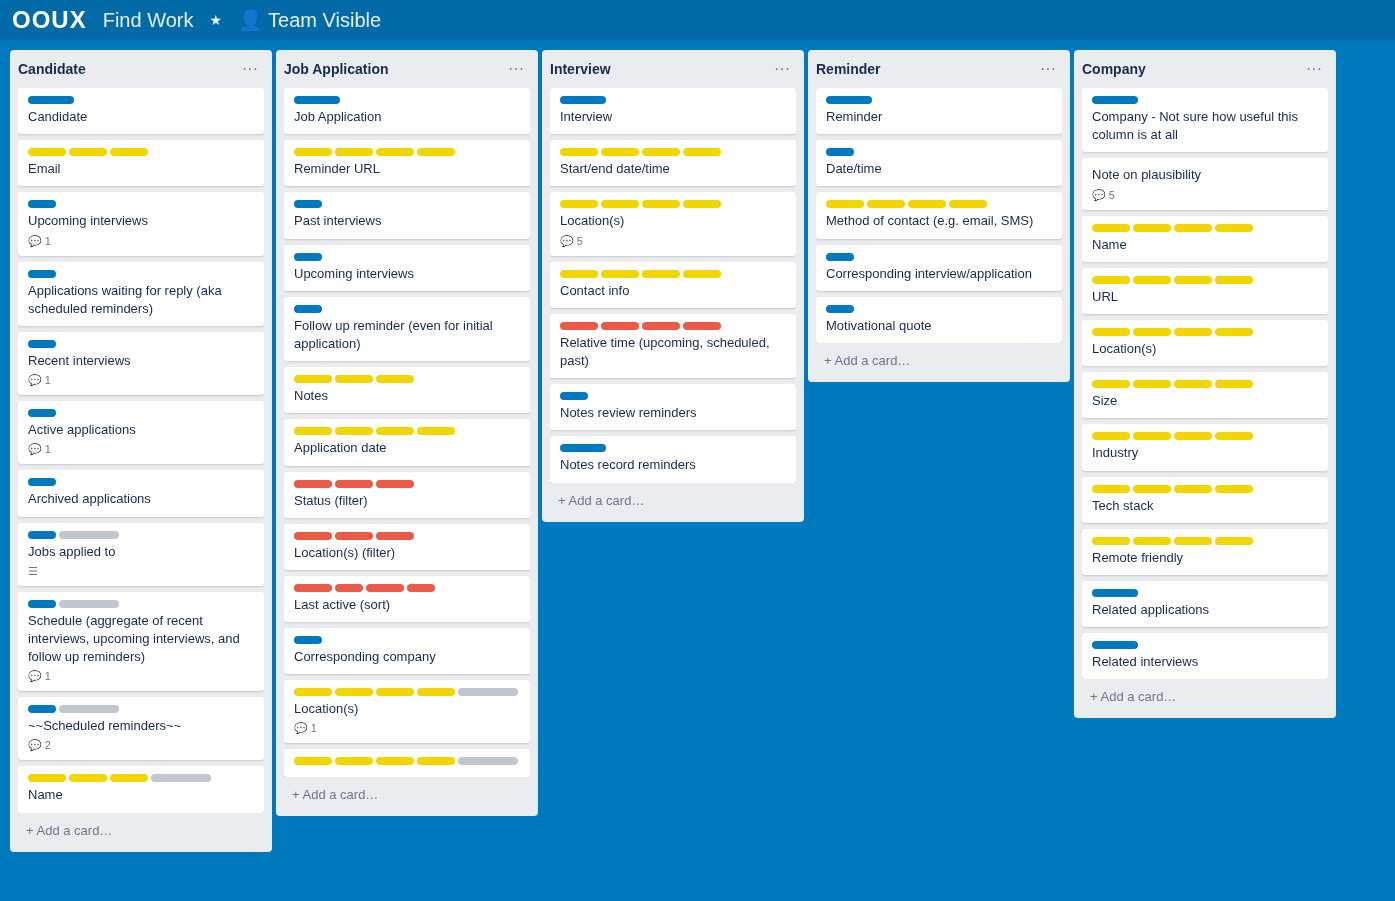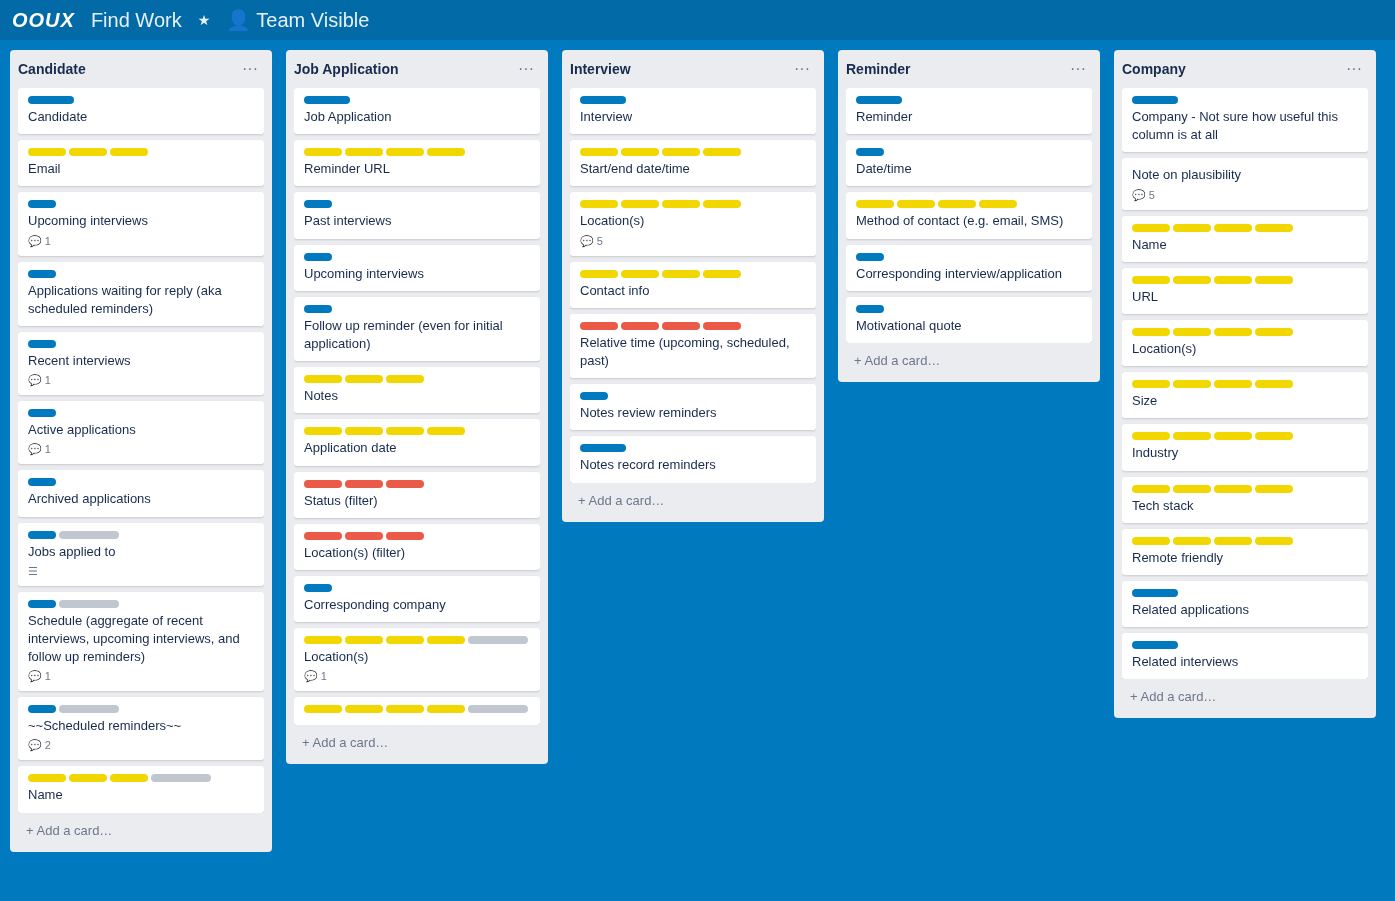--- a/index.html
+++ b/index.html
@@ -12,37 +12,36 @@
     .topbar {
       background: #026AA7;
       height: 40px;
       display: flex;
       align-items: center;
       padding: 0 12px;
       gap: 16px;
     }
     .logo {
       font-weight: 900;
-      font-size: 20px;
+      font-size: 24px;
       color: white;
       letter-spacing: 1px;
-      font-style: italic;
     }
     .topbar-link {
       color: rgba(255,255,255,0.9);
       font-size: 20px;
       cursor: pointer;
       display: flex;
       align-items: center;
       gap: 4px;
     }
     .topbar-star { color: rgba(255,255,255,0.9); font-size: 14px; }
     .board-area {
       display: flex;
-      gap: 14px;
+      gap: 4px;
       padding: 10px;
       height: calc(901px - 40px);
       overflow-x: auto;
       align-items: flex-start;
     }
     .column {
       background: #EBECF0;
       border-radius: 4px;
       width: 262px;
       min-width: 262px;
@@ -308,20 +307,29 @@
         <div class="card">
           <div class="labels">
             <span class="label" style="background: rgb(235, 90, 70); width: 38px; height: 8px; border-radius: 4px; display: inline-block;"></span>
             <span class="label" style="background: rgb(235, 90, 70); width: 38px; height: 8px; border-radius: 4px; display: inline-block;"></span>
             <span class="label" style="background: rgb(235, 90, 70); width: 38px; height: 8px; border-radius: 4px; display: inline-block;"></span>
           </div>
           <div class="card-title">Location(s) (filter)</div>
         </div>
         <div class="card">
           <div class="labels">
+            <span class="label" style="background: rgb(235, 90, 70); width: 38px; height: 8px; border-radius: 4px; display: inline-block;"></span>
+            <span class="label" style="background: rgb(235, 90, 70); width: 28px; height: 8px; border-radius: 4px; display: inline-block;"></span>
+            <span class="label" style="background: rgb(235, 90, 70); width: 38px; height: 8px; border-radius: 4px; display: inline-block;"></span>
+            <span class="label" style="background: rgb(235, 90, 70); width: 28px; height: 8px; border-radius: 4px; display: inline-block;"></span>
+          </div>
+          <div class="card-title">Last active (sort)</div>
+        </div>
+        <div class="card">
+          <div class="labels">
             <span class="label" style="background: rgb(0, 121, 191); width: 28px; height: 8px; border-radius: 4px; display: inline-block;"></span>
           </div>
           <div class="card-title">Corresponding company</div>
         </div>
         <div class="card">
           <div class="labels">
             <span class="label" style="background: rgb(242, 214, 0); width: 38px; height: 8px; border-radius: 4px; display: inline-block;"></span>
             <span class="label" style="background: rgb(242, 214, 0); width: 38px; height: 8px; border-radius: 4px; display: inline-block;"></span>
             <span class="label" style="background: rgb(242, 214, 0); width: 38px; height: 8px; border-radius: 4px; display: inline-block;"></span>
             <span class="label" style="background: rgb(242, 214, 0); width: 38px; height: 8px; border-radius: 4px; display: inline-block;"></span>

